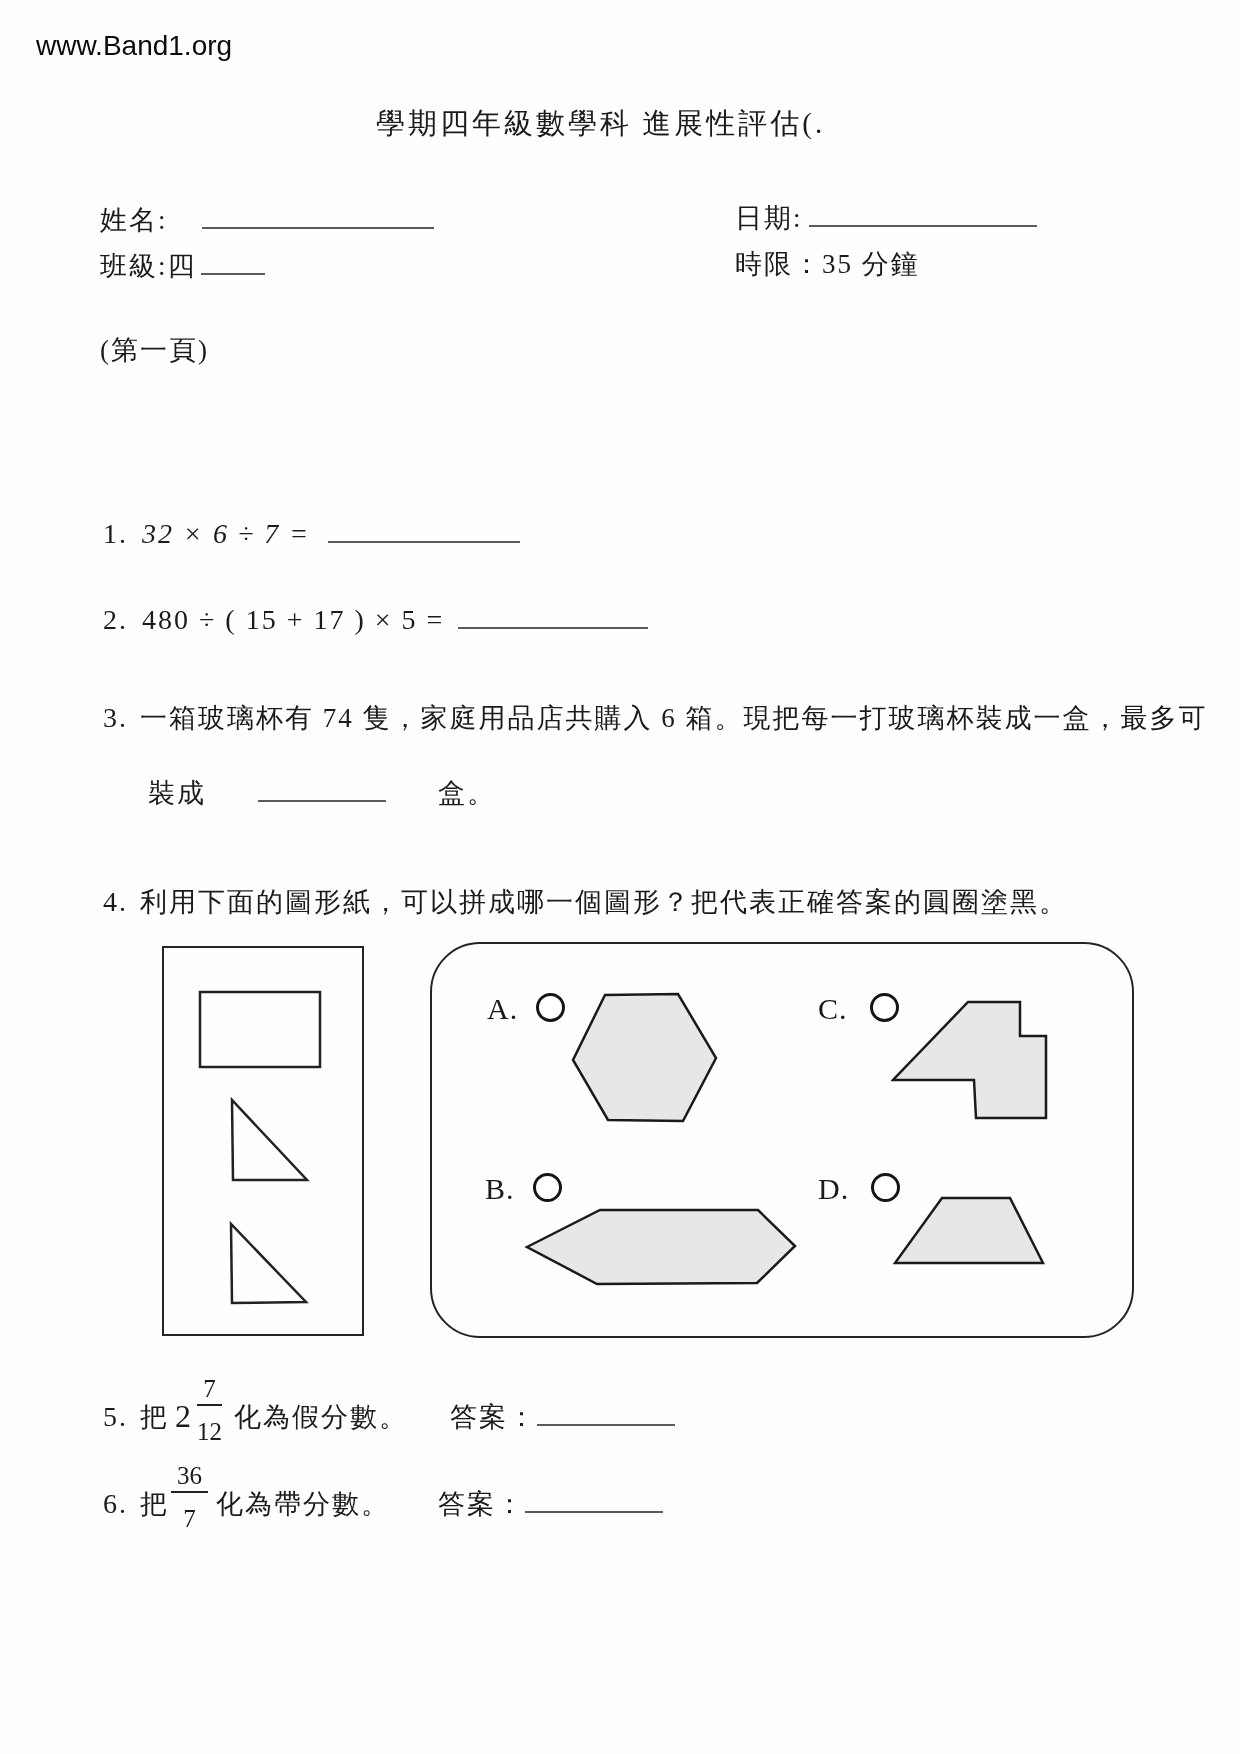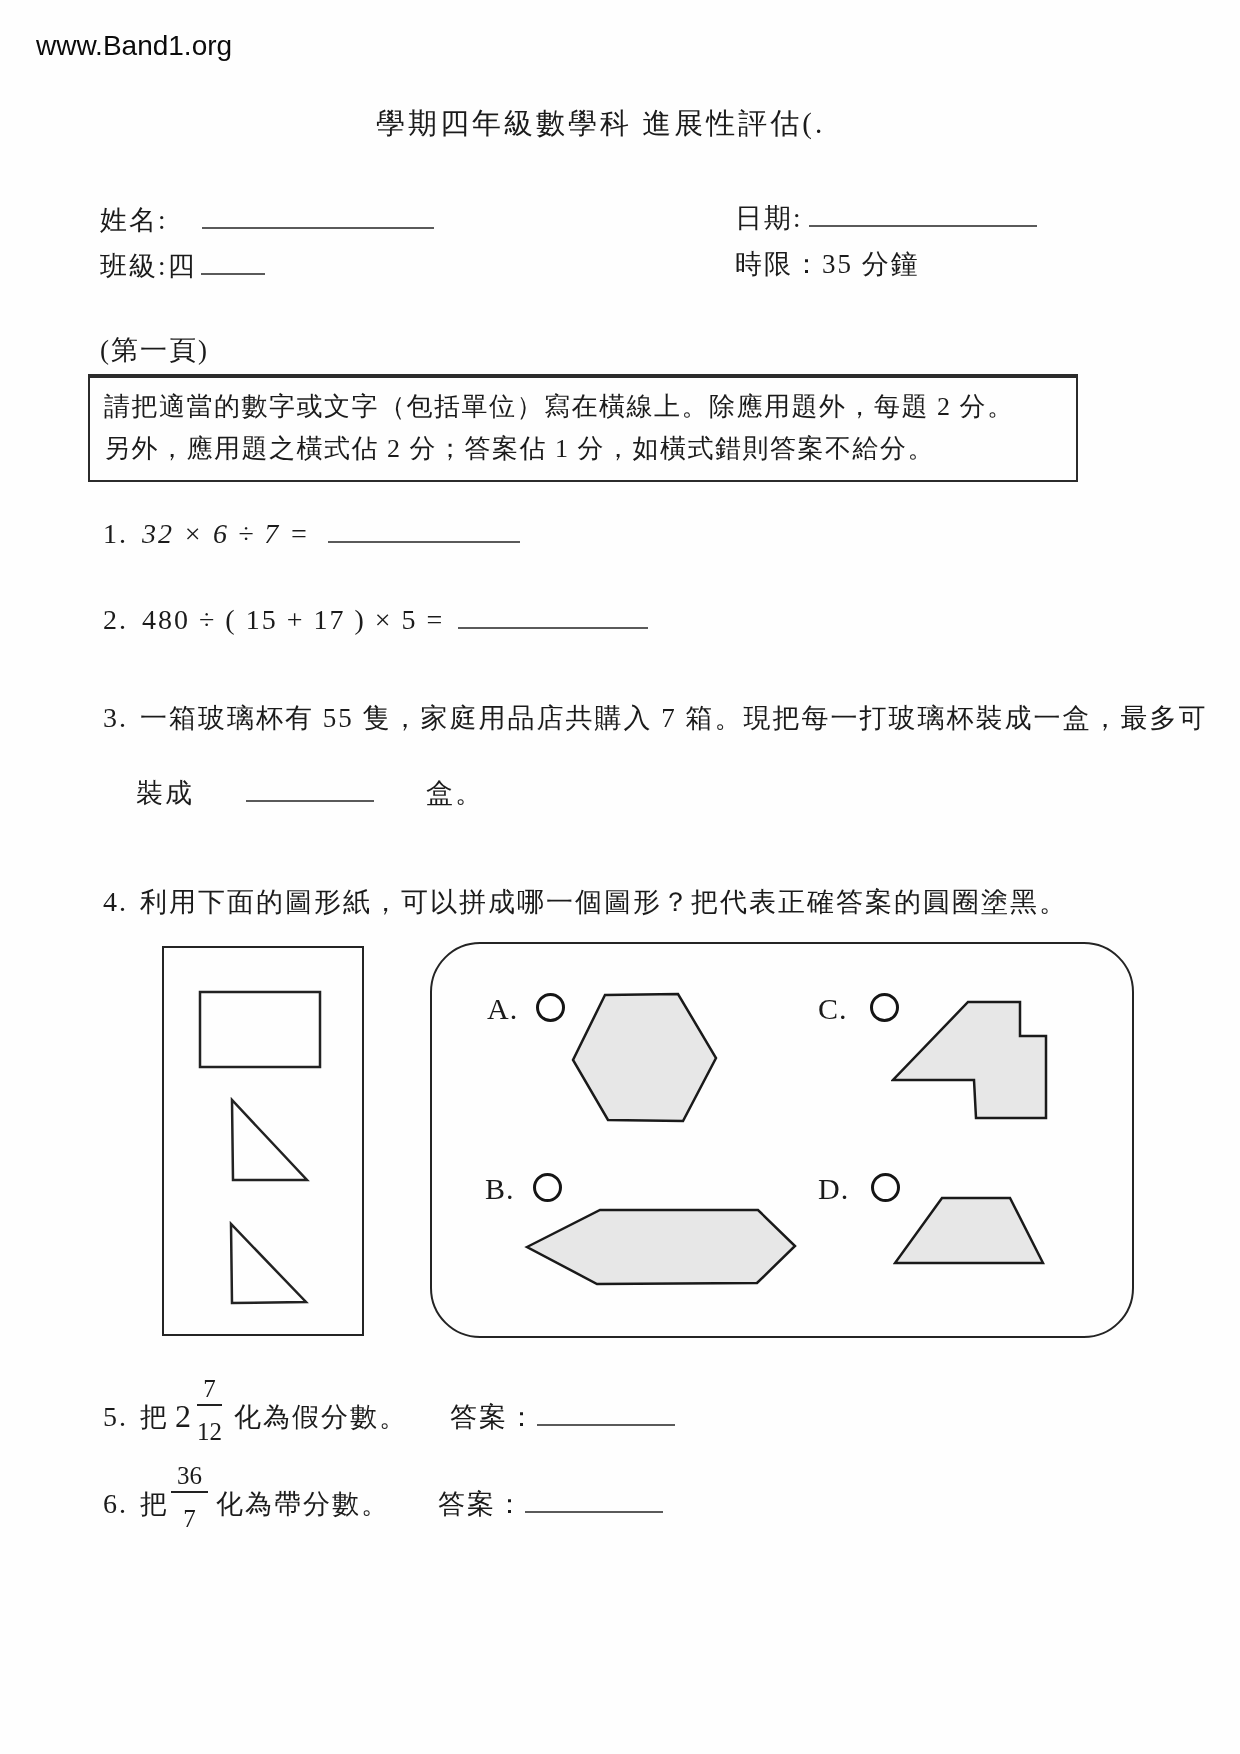--- a/index.html
+++ b/index.html
@@ -50,42 +50,38 @@
   <div class="abs row" style="left:100px;top:248px;">
     <span class="cn">班級:四</span>
     <span class="blank" style="width:64px;margin-left:4px;"></span>
   </div>
   <div class="abs row" style="left:735px;top:246px;">
     <span class="cn">時限：35 分鐘</span>
   </div>
 
   <div class="abs cn" style="left:100px;top:332px;">(第一頁)</div>
 
-  <div id="instruction-box" class="abs" style="left:88px;top:374px;">
-    <div>請把適當的數字或文字（包括單位）寫在橫線上。除應用題外，每題 2 分。</div>
-    <div>另外，應用題之橫式佔 2 分；答案佔 1 分，如橫式錯則答案不給分。</div>
-  </div>
 
   <div class="abs row" style="left:103px;top:518px;">
     <span class="mathexp">1.</span>
     <span class="mathexp" style="margin-left:14px;font-style:italic;">32 × 6 ÷ 7 =</span>
     <span class="blank" style="width:192px;margin-left:18px;"></span>
   </div>
 
   <div class="abs row" style="left:103px;top:604px;">
     <span class="mathexp">2.</span>
     <span class="mathexp" style="margin-left:14px;">480 ÷ ( 15 + 17 ) × 5 =</span>
     <span class="blank" style="width:190px;margin-left:14px;"></span>
   </div>
 
   <div class="abs row" style="left:103px;top:700px;">
     <span class="mathexp">3.</span>
-    <span class="cn" style="margin-left:12px;">一箱玻璃杯有 55 隻，家庭用品店共購入 7 箱。現把每一打玻璃杯裝成一盒，最多可</span>
+    <span class="cn" style="margin-left:12px;">一箱玻璃杯有 74 隻，家庭用品店共購入 6 箱。現把每一打玻璃杯裝成一盒，最多可</span>
   </div>
-  <div class="abs row" style="left:136px;top:775px;gap:44px;">
+  <div class="abs row" style="left:148px;top:775px;gap:44px;">
     <span class="cn">裝成</span>
     <span class="blank" style="width:128px;margin-left:8px;"></span>
     <span class="cn" style="margin-left:8px;">盒。</span>
   </div>
 
   <div class="abs row" style="left:103px;top:884px;">
     <span class="mathexp">4.</span>
     <span class="cn" style="margin-left:12px;">利用下面的圖形紙，可以拼成哪一個圖形？把代表正確答案的圓圈塗黑。</span>
   </div>
 

